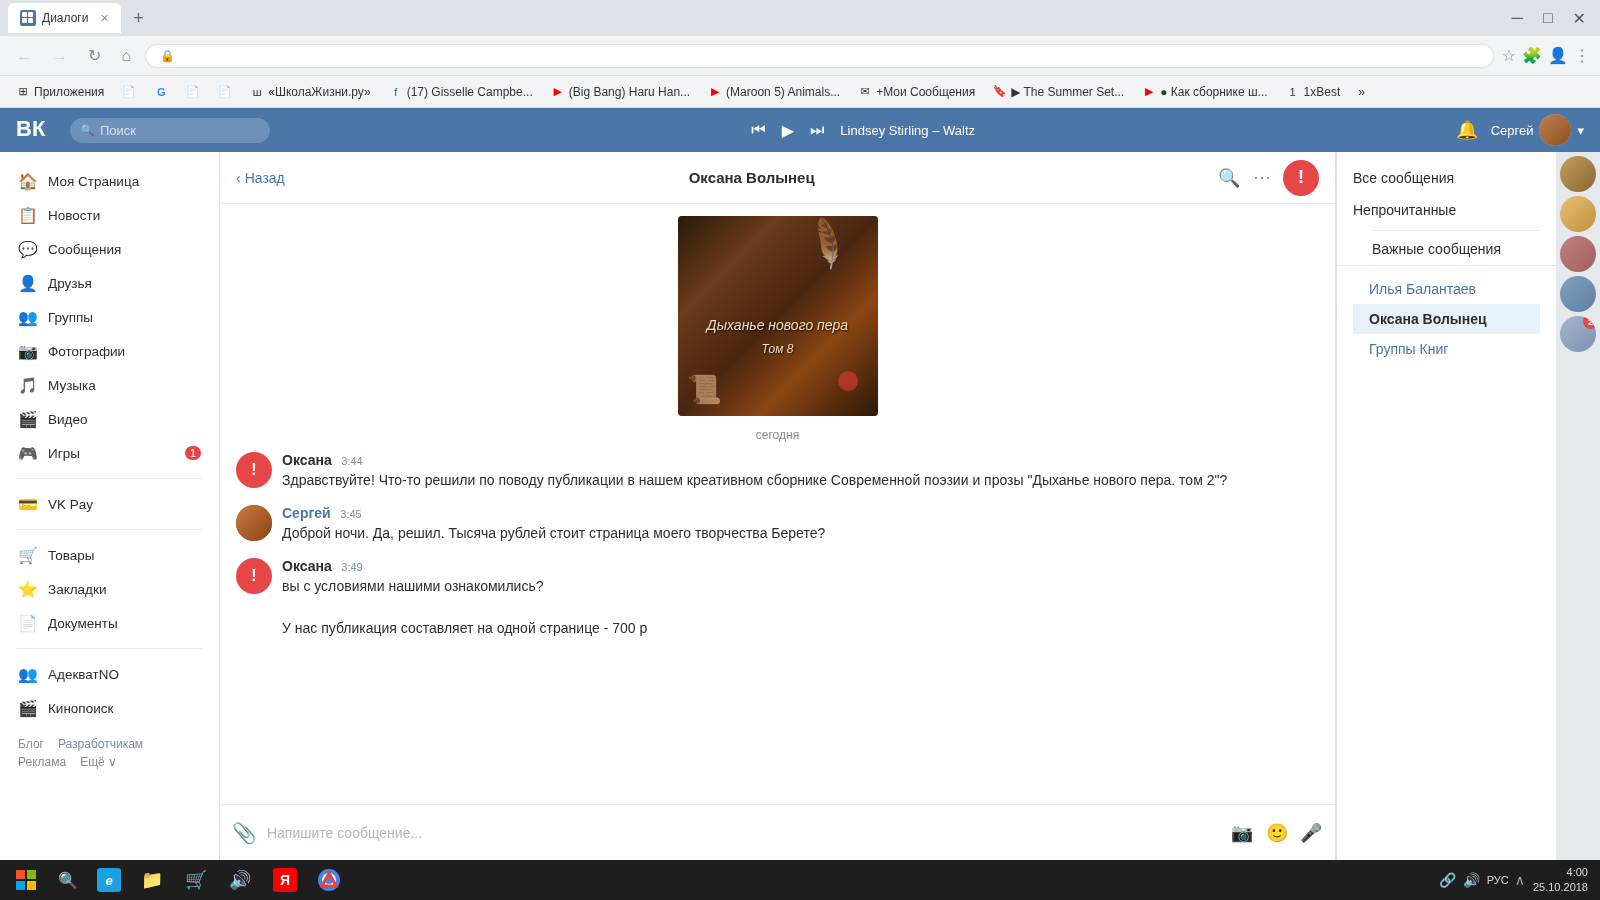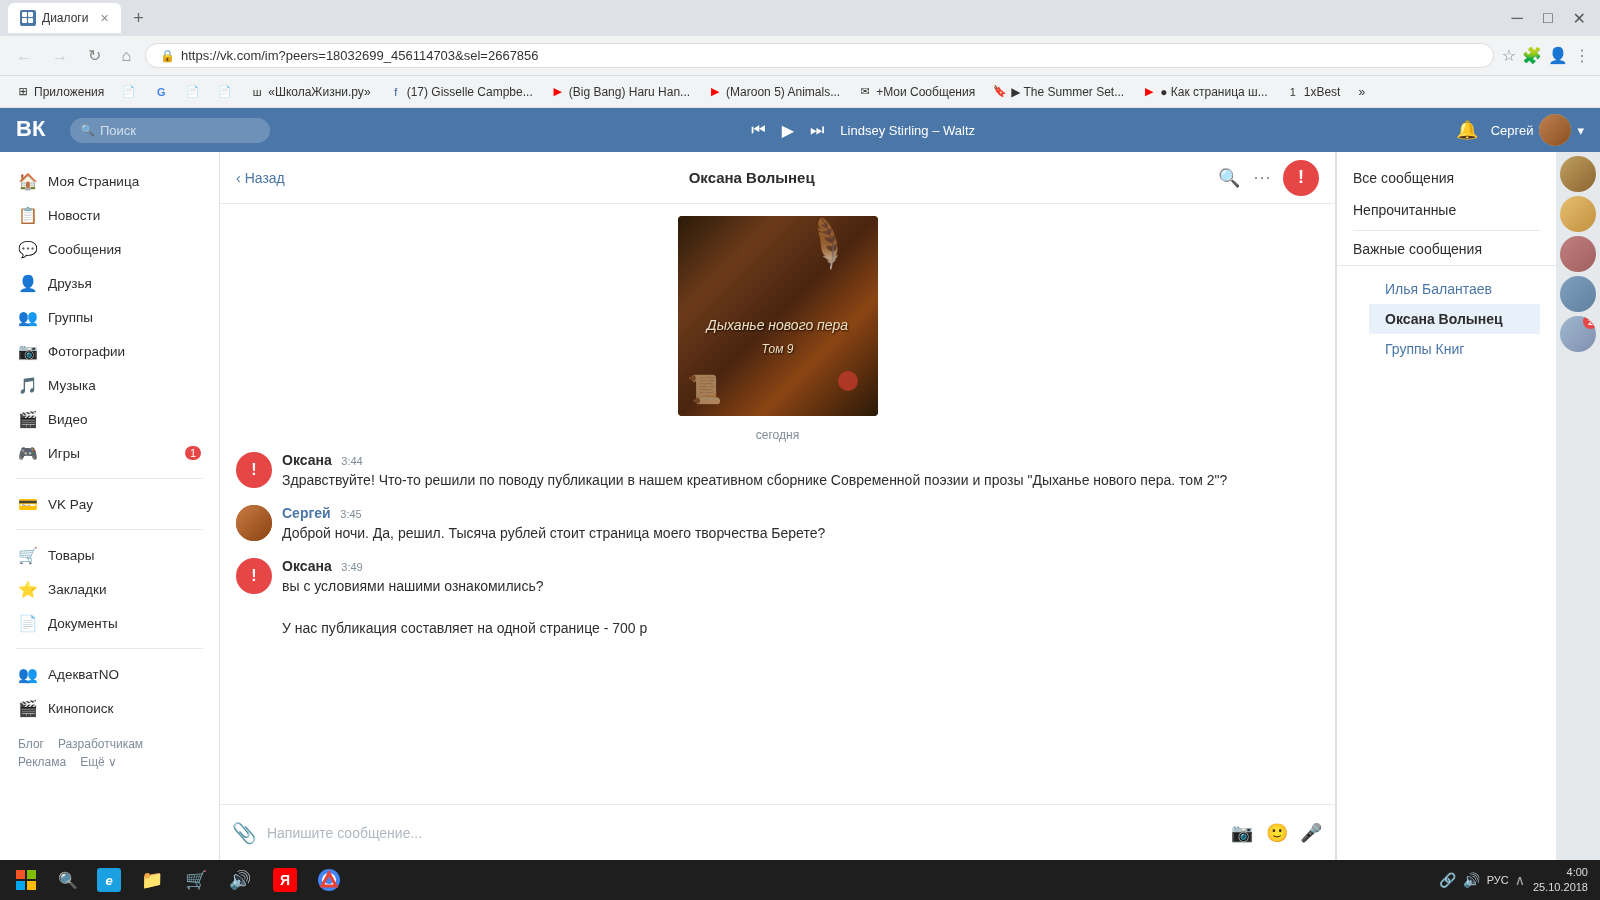--- a/index.html
+++ b/index.html
@@ -274,22 +274,22 @@
       padding: 10px 16px 0;
       border-bottom: 1px solid #e6e9eb;
     }
     .dialog-cat {
       padding: 8px 0;
       font-size: 14px;
       color: #2c2d2e;
       cursor: pointer;
       display: block;
     }
-    .dialog-cat.divider { border-top: 1px solid #e6e9eb; margin-top: 4px; padding-top: 10px; }
-    .dialog-contacts { padding: 8px 16px; margin-left: 16px; }
+    .dialog-cat.divider { border-top: 1px solid #e6e9eb; margin-top: 4px; padding-top: 10px; margin-left: 19px; }
+    .dialog-contacts { padding: 8px 16px; }
     .dialog-contact {
       padding: 7px 16px;
       font-size: 14px;
       color: #4a76a8;
       cursor: pointer;
     }
     .dialog-contact.active { background: #e8f0fa; color: #2c2d2e; font-weight: bold; }
 
     
     .right-avatars {
@@ -361,21 +361,20 @@
   </div>
 </div>
 
 <div class="address-bar">
   <span class="nav-btn disabled">←</span>
   <span class="nav-btn disabled">→</span>
   <span class="nav-btn">↻</span>
   <span class="nav-btn">⌂</span>
   <div class="url-bar">
     <span class="url-lock">🔒</span>
-    <span class="url-text">https://vk.com/im?peers=18032699_456114703&amp;sel=2667856</span>
   </div>
   <div class="addr-icons">
     <span>☆</span>
     <span>🧩</span>
     <span>👤</span>
     <span>⋮</span>
   </div>
 </div>
 
 <div class="bookmarks-bar">
@@ -414,21 +413,21 @@
   <div class="bookmark-item">
     <span class="bm-icon">✉</span>
     <span>+Мои Сообщения</span>
   </div>
   <div class="bookmark-item">
     <span class="bm-icon" style="color:#e0a000;">🔖</span>
     <span>▶ The Summer Set...</span>
   </div>
   <div class="bookmark-item">
     <span class="bm-icon" style="color:#f00;">▶</span>
-    <span>● Как страница ш...</span>
+    <span>● Как сборнике ш...</span>
   </div>
   <div class="bookmark-item">
     <span class="bm-icon">1</span>
     <span>1xBest</span>
   </div>
   <div class="bookmark-item">
     <span>»</span>
   </div>
 </div>
 
@@ -560,21 +559,21 @@
         <div class="msg-book-img">
           <div class="book-cover">
             <div style="position:absolute;top:0;left:0;right:0;bottom:0;background:linear-gradient(135deg,#2a1a08 0%,#6B3A1A 25%,#4a2510 50%,#8B4513 70%,#5c2e0e 85%,#2a1a08 100%);border-radius:4px;"></div>
 
             <div style="position:absolute;top:8px;right:30px;font-size:35px;opacity:0.7;transform:rotate(35deg);z-index:1;">🪶</div>
 
             <div style="position:absolute;bottom:10px;left:10px;font-size:28px;opacity:0.5;z-index:1;">📜</div>
 
             <div class="book-cover-text" style="z-index:2;padding:10px;margin-top:40px;">
               <div style="font-size:14px;font-style:italic;">Дыханье нового пера</div>
-              <div style="font-size:12px;margin-top:4px;">Том 9</div>
+              <div style="font-size:12px;margin-top:4px;">Том 8</div>
             </div>
 
             <div style="position:absolute;bottom:25px;right:20px;width:20px;height:20px;background:#c0392b;border-radius:50%;opacity:0.8;z-index:2;"></div>
           </div>
         </div>
 
         <div class="date-divider">сегодня</div>
 
         <div class="message-row">
           <div class="msg-avatar">

